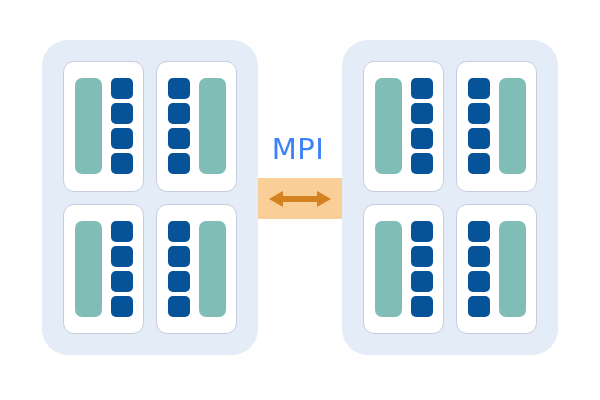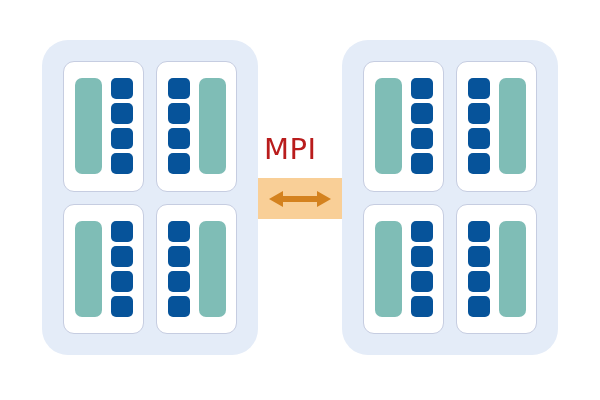--- a/index.html
+++ b/index.html
@@ -81,27 +81,27 @@
   .core {
     width: 22px;
     height: 21px;
     background: #06539a;
     border-radius: 5px;
   }
 
   
   .link-label {
     position: absolute;
-    left: 264px;
+    left: 256px;
     top: 132px;
     width: 84px;
-    text-align: left;
+    text-align: center;
     font-size: 29px;
     line-height: 34px;
-    color: #b91c1c;
+    color: #3b82f6;
     letter-spacing: 0.5px;
     font-family: "DejaVu Sans", sans-serif;
   }
 
   .link-box {
     position: absolute;
     left: 258px;
     top: 178px;
     width: 84px;
     height: 41px;

